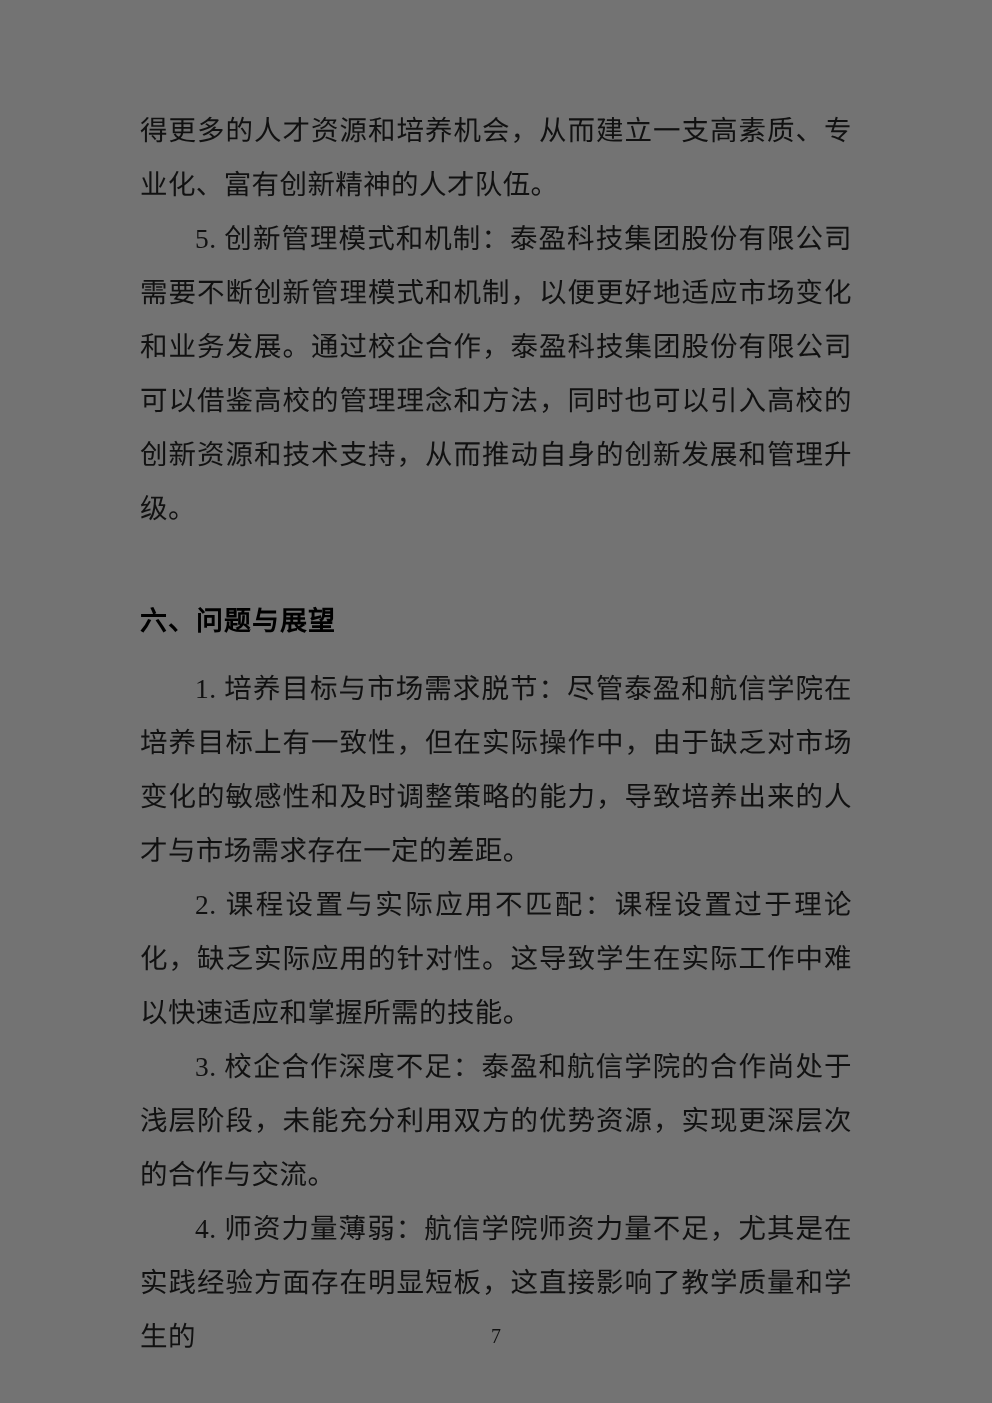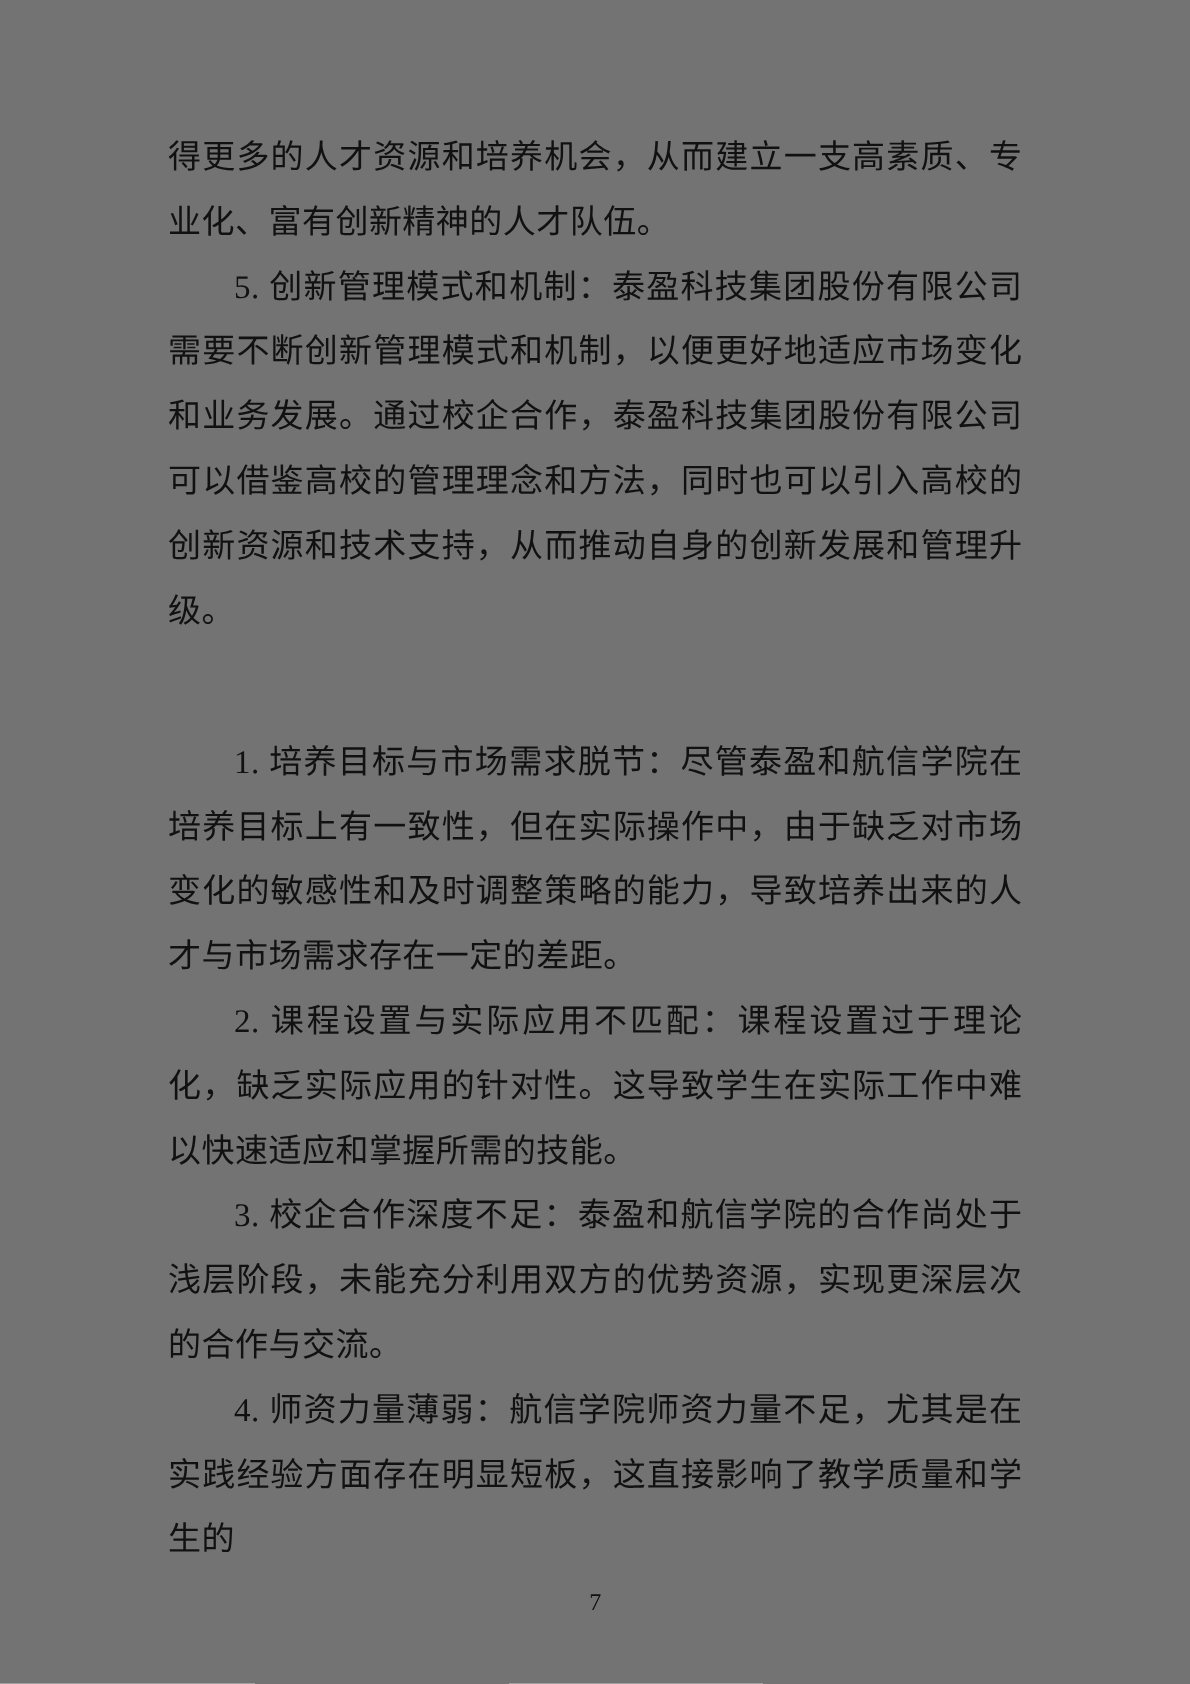--- a/index.html
+++ b/index.html
@@ -70,20 +70,21 @@
 <div class="page">
 
   <div class="content">
 
     <p class="para">得更多的人才资源和培养机会，从而建立一支高素质、专业化、富有创新精神的人才队伍。</p>
 
     <p class="para indent">5. 创新管理模式和机制：泰盈科技集团股份有限公司需要不断创新管理模式和机制，以便更好地适应市场变化和业务发展。通过校企合作，泰盈科技集团股份有限公司可以借鉴高校的管理理念和方法，同时也可以引入高校的创新资源和技术支持，从而推动自身的创新发展和管理升级。</p>
 
     <div class="spacer-lg"></div>
 
+    <h2 class="heading">六、问题与展望</h2>
 
     <div class="spacer-sm"></div>
 
 
     <p class="para indent">1. 培养目标与市场需求脱节：尽管泰盈和航信学院在培养目标上有一致性，但在实际操作中，由于缺乏对市场变化的敏感性和及时调整策略的能力，导致培养出来的人才与市场需求存在一定的差距。</p>
 
     <p class="para indent">2. 课程设置与实际应用不匹配：课程设置过于理论化，缺乏实际应用的针对性。这导致学生在实际工作中难以快速适应和掌握所需的技能。</p>
 
     <p class="para indent">3. 校企合作深度不足：泰盈和航信学院的合作尚处于浅层阶段，未能充分利用双方的优势资源，实现更深层次的合作与交流。</p>
 

